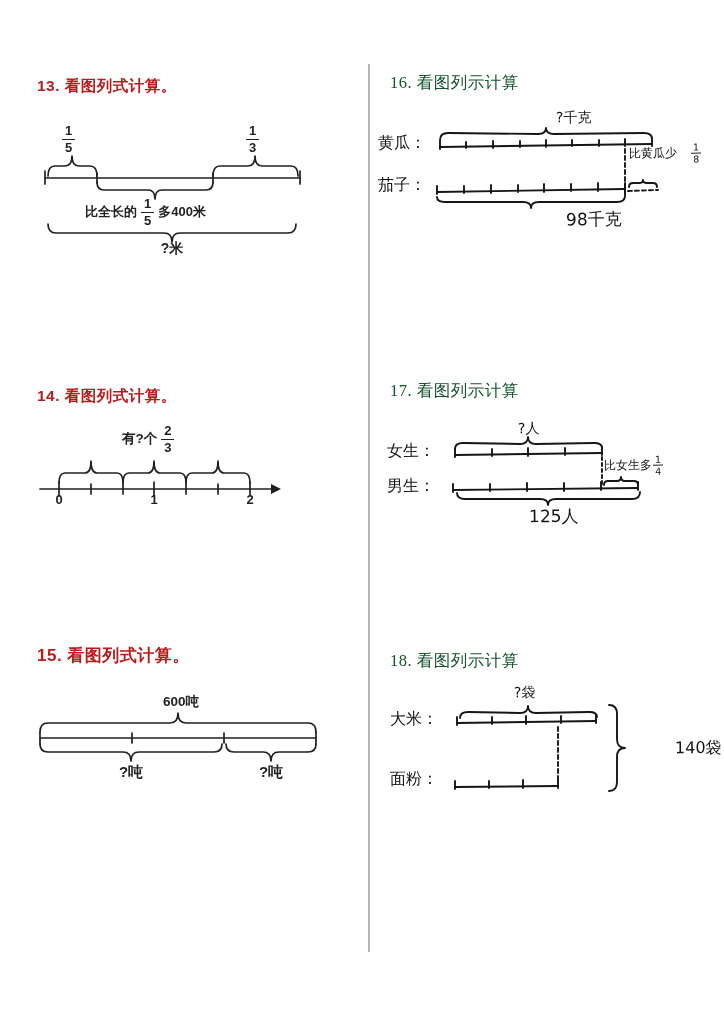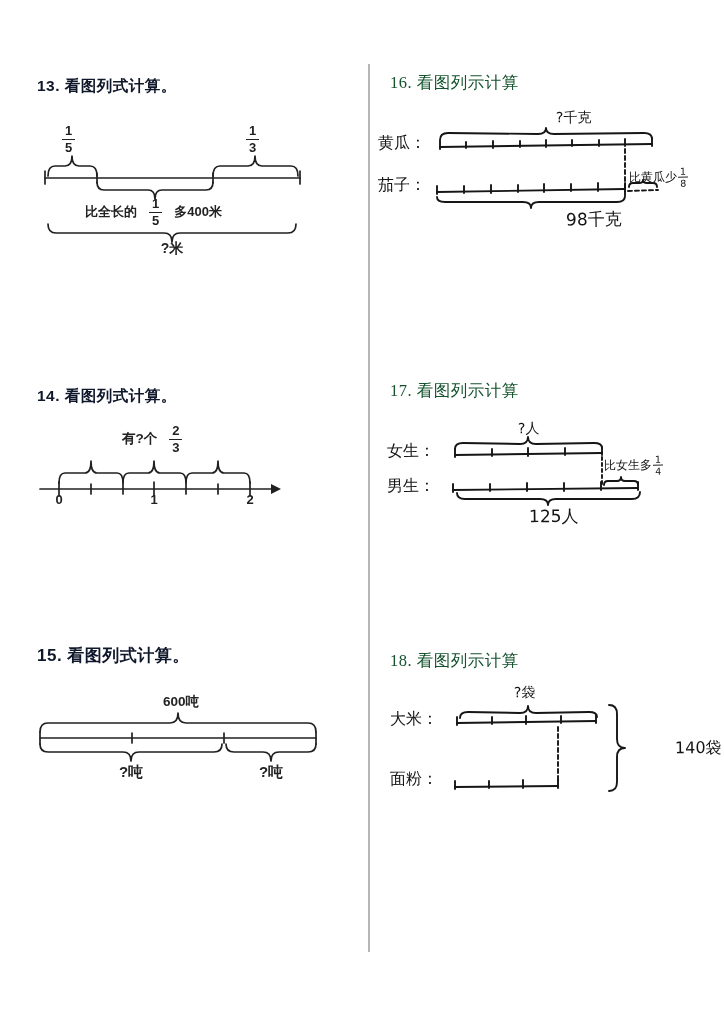--- a/index.html
+++ b/index.html
@@ -4,24 +4,24 @@
 <style>
   html,body{margin:0;padding:0;background:#e9e9e9;}
   .page{
     position:relative;width:724px;height:1024px;margin:0 auto;
     background:#ffffff;overflow:hidden;
     font-family:"Liberation Sans",sans-serif;color:#1f1f1f;
   }
   .abs{position:absolute;white-space:nowrap;}
   .divider{position:absolute;background:#b5b5b5;}
   
-  .ptitle{font-weight:700;font-size:15.5px;letter-spacing:.5px;color:#0f172a;}
+  .ptitle{font-weight:700;font-size:15.5px;letter-spacing:.5px;color:#b91c1c;}
   .ptitle.big{font-size:17px;}
   .plabel{font-weight:700;font-size:13px;color:#222;}
-  .row{display:inline-flex;align-items:center;gap:12px;}
+  .row{display:inline-flex;align-items:center;gap:4px;}
   .center{text-align:center;}
   
   .htitle{font-family:"Liberation Serif",serif;font-size:16.5px;color:#14532d;letter-spacing:.5px;}
   .hand{font-family:"DejaVu Sans",cursive;font-size:16px;color:#141414;transform:rotate(-.8deg);}
   .hand.sm{font-size:12px;}
   .hand.md{font-size:14px;}
   .hand.lg{font-size:17px;}
   
   .frac{display:inline-flex;flex-direction:column;align-items:center;line-height:1.05;vertical-align:middle;}
   .frac .num{border-bottom:1.6px solid #222;padding:0 3px 1px;}
@@ -186,21 +186,21 @@
           <path d="M544,184 L544,192"></path>
           <path d="M571,184 L571,191"></path>
         <path d="M598,183 L598,191"></path>
           <path d="M625,183 L625,191"></path>
       </g>
       <g class="inkh">
         <path d="M437,197 Q437,202 445,202 L523,202 Q531,202 531,208 Q531,202 539,202 L617,202 Q625,202 625,196"></path>
       </g>
     </svg>
 
-    <div class="abs row hand sm" style="left:629px;top:167px;gap:1px;">
+    <div class="abs row hand sm" style="left:629px;top:143px;gap:14px;">
       <span>比黄瓜少</span>
       <span class="frac tiny">
         <span class="num">1</span>
         <span class="den">8</span>
       </span>
     </div>
     <div class="abs hand lg" style="left:520px;top:208px;margin-left:46px;">98千克</div>
   </div>
 
   <div>

